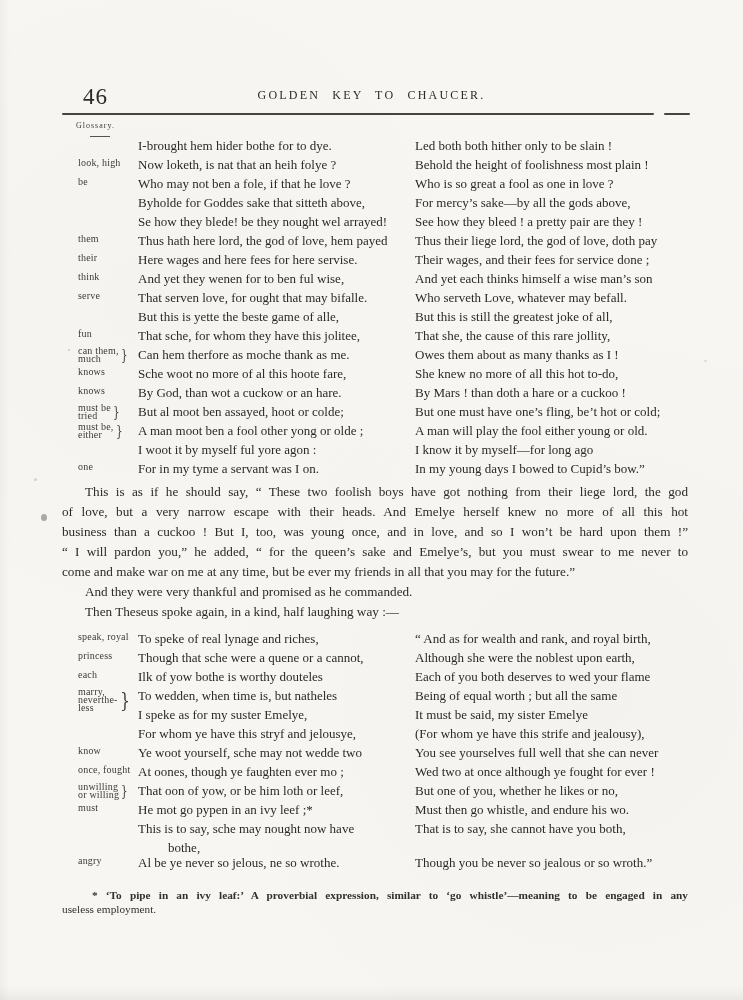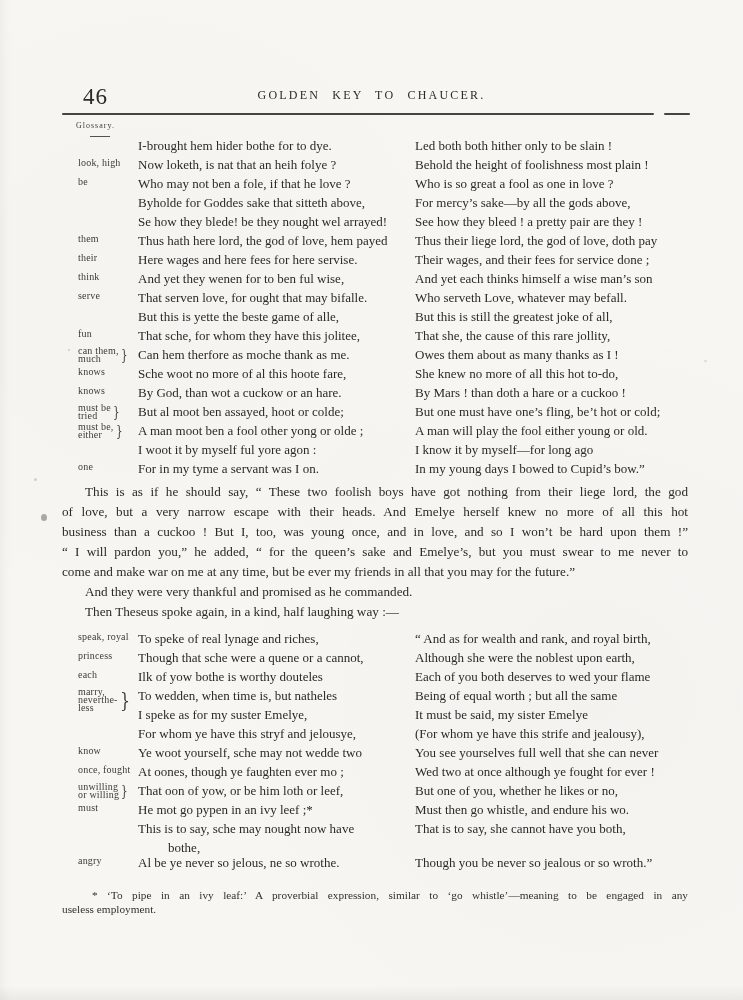--- a/index.html
+++ b/index.html
@@ -82,21 +82,21 @@
   .prose-line{
     font-size:13.2px;line-height:20px;white-space:normal;
   }
   .prose-line.just{text-align:justify;text-align-last:justify;}
   .prose-line.indent{text-indent:23px;}
 
   .footnote{position:absolute;left:62px;top:888px;width:626px;}
   .footnote-line{
     font-size:11.3px;line-height:14px;color:#33312d;
   }
-  .footnote-line.just{text-align:justify;text-align-last:justify;}
+  .footnote-line.just{text-align:justify;text-align-last:justify;font-weight:bold;}
   .footnote-line.indent{text-indent:30px;}
 
   .speck{position:absolute;border-radius:50%;background:#6d6a63;}
   .speck.s1{left:41px;top:514px;width:6px;height:7px;opacity:0.55;filter:blur(0.5px);}
   .speck.s2{left:34px;top:478px;width:3px;height:3px;opacity:0.25;filter:blur(0.5px);}
   .speck.s3{left:68px;top:349px;width:2px;height:2px;opacity:0.3;}
   .speck.s4{left:704px;top:360px;width:3px;height:2px;opacity:0.2;}
 </style>
 </head>
 <body>

